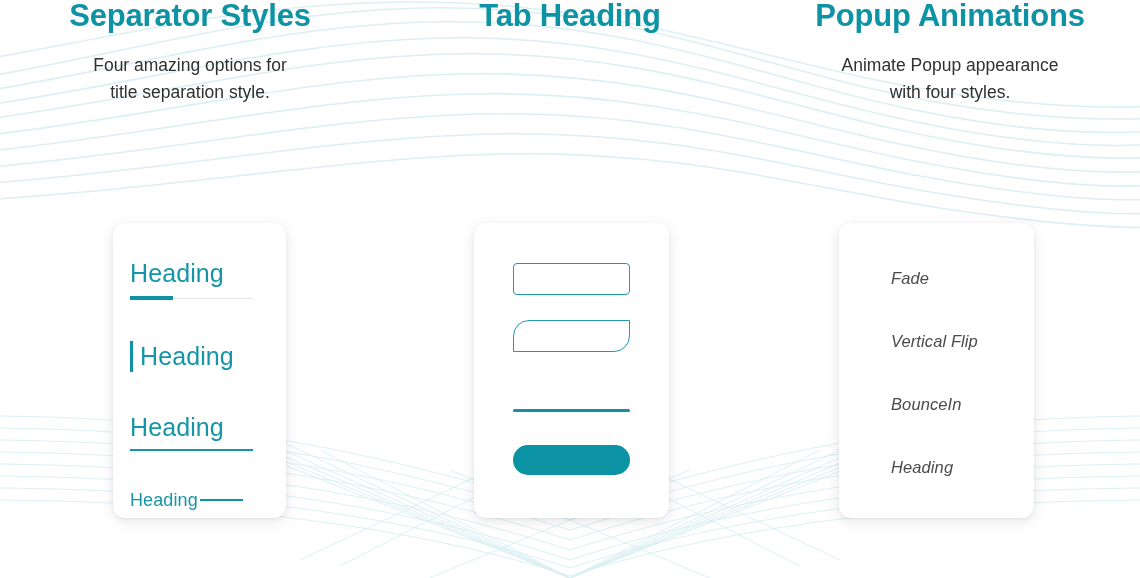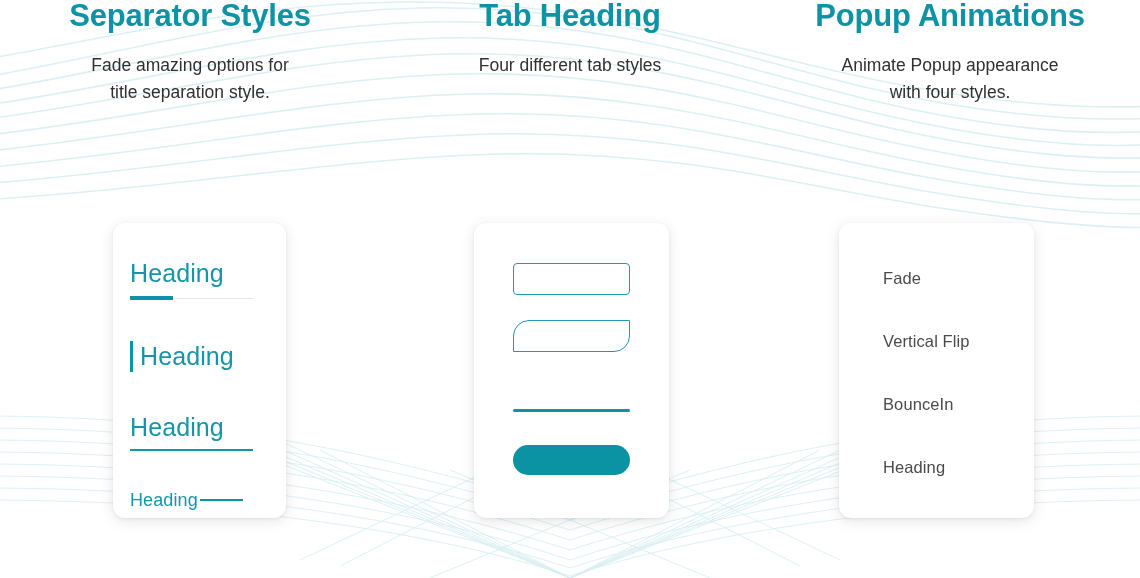--- a/index.html
+++ b/index.html
@@ -206,22 +206,22 @@
   }
 
   
   .card-popup {
     left: 839px;
     width: 195px;
     height: 295px;
   }
   .popup-inner {
     position: absolute;
-    left: 4px; top: 0;
-    width: 195px; height: 295px;
+    left: 12px; top: 0;
+    width: 195px; height: 295px; font-style: italic;
   }
   .popup-item {
     position: absolute;
     left: 40px;
     font-size: 16.5px;
     color: #4b4b4b;
     line-height: 1;
     letter-spacing: 0.1px;
     white-space: nowrap;
   }
@@ -281,29 +281,28 @@
       <path d="M430,578 L690,470"></path>
         <path d="M710,578 L450,470"></path>
     </g>
   </svg>
 
   <div class="columns">
 
     <div class="column">
       <div class="col-title">Separator Styles</div>
       <div class="col-desc">
-        <div>Fade amazing options for</div>
+        <div>Four amazing options for</div>
         <div>title separation style.</div>
       </div>
     </div>
 
     <div class="column">
       <div class="col-title">Tab Heading</div>
       <div class="col-desc">
-        <div>Four different tab styles</div>
       </div>
     </div>
 
     <div class="column">
       <div class="col-title">Popup Animations</div>
       <div class="col-desc">
         <div>Animate Popup appearance</div>
         <div>with four styles.</div>
       </div>
     </div>

